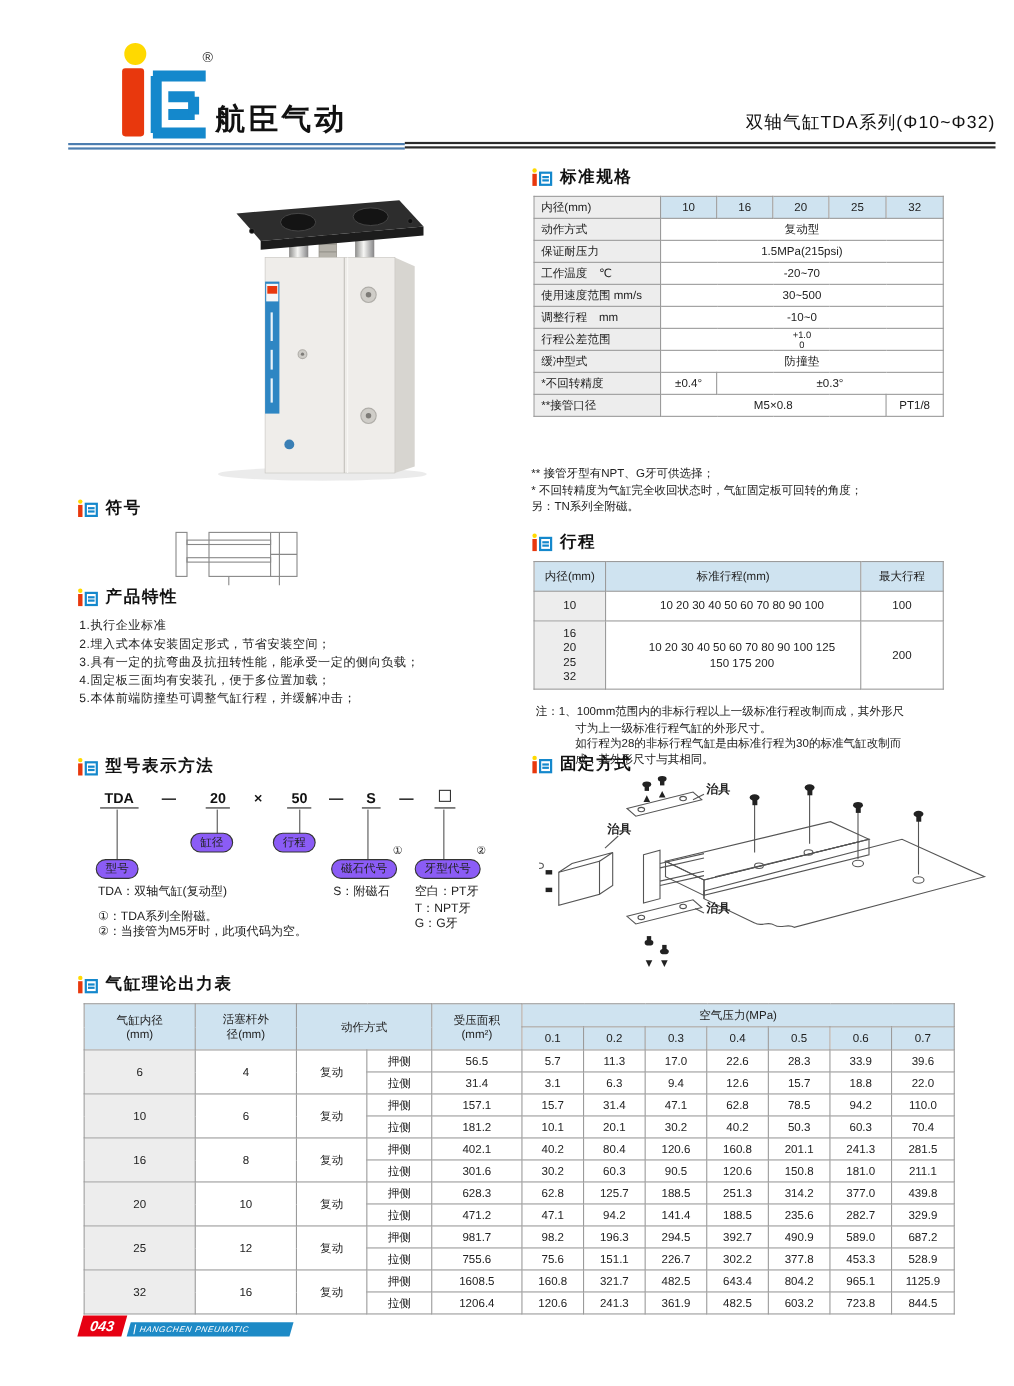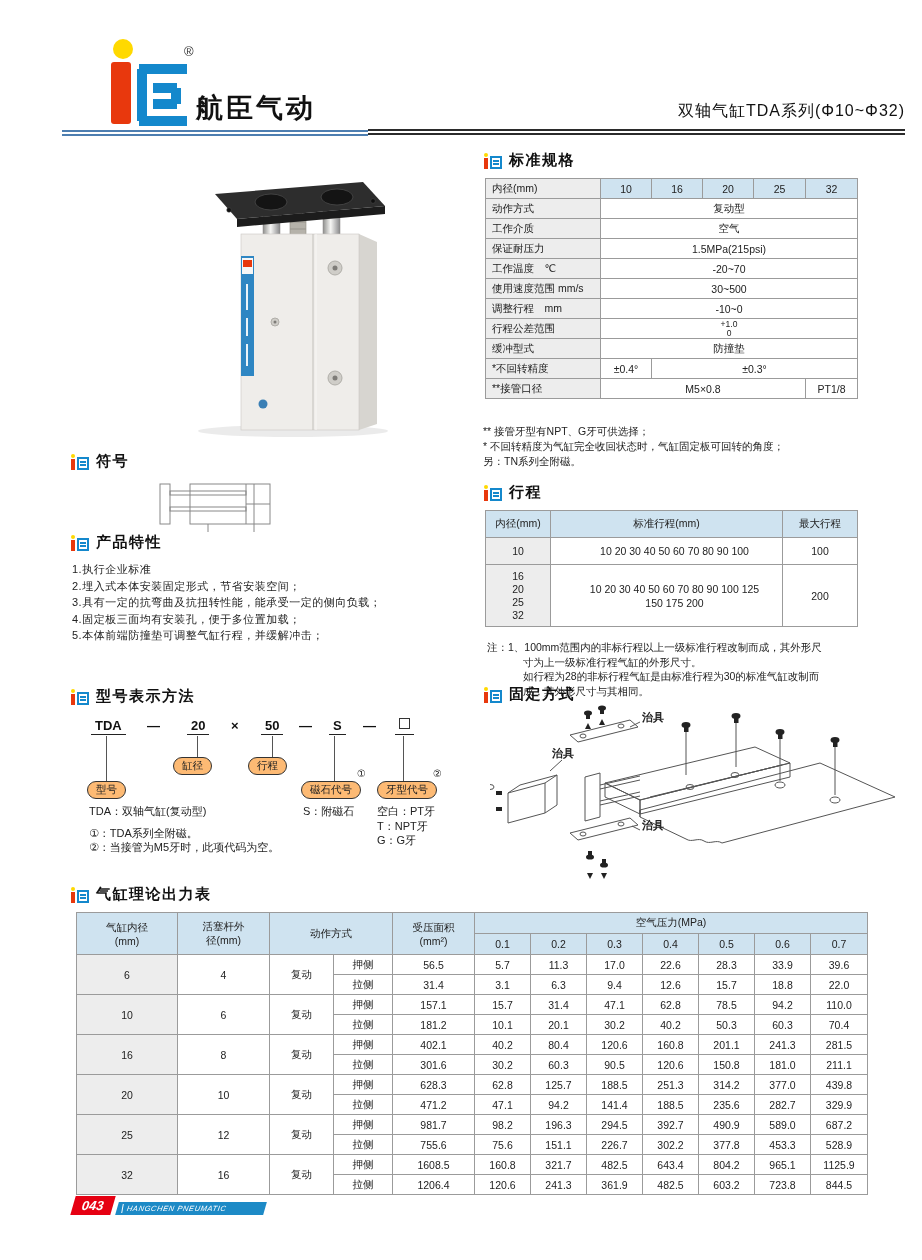--- a/index.html
+++ b/index.html
@@ -57,21 +57,21 @@
                  line-height:16.5px;letter-spacing:0.5px;color:#222}
 
   
   .model-box{position:absolute;left:85px;top:712px;width:400px;height:150px;font-size:11px}
   .code-part{position:absolute;top:6px;font-size:13px;font-weight:bold;color:#111;
              border-bottom:1.5px solid #222;padding:0 4px 1px}
   .code-sep{position:absolute;top:6px;font-size:13px;font-weight:bold;color:#111}
   .sq{display:inline-block;width:9px;height:9px;border:1px solid #333;vertical-align:1px}
   .vline{position:absolute;width:1px;background:#555}
   .oval{position:absolute;border:1px solid #333;border-radius:9px;font-size:10.5px;
-        padding:1px 8px;background:#fdba74;white-space:nowrap;color:#222}
+        padding:1px 8px;background:#8b5cf6;white-space:nowrap;color:#222}
   .circ{position:absolute;font-size:10px;color:#222}
   .mdesc{position:absolute;font-size:11px;line-height:14.5px;white-space:pre-line;color:#222}
 
   
   .badge-red{position:absolute;left:73px;top:1196px;width:40px;height:19px;background:#e60012;
              transform:skewX(-16deg);display:flex;align-items:center;justify-content:center}
   .badge-red span{font-size:13px;font-weight:bold;font-style:italic;color:#fff;transform:skewX(8deg)}
   .badge-blue{position:absolute;left:117px;top:1202px;width:148px;height:13px;background:#1d8ac6;
               transform:skewX(-16deg);display:flex;align-items:center}
   .badge-blue span{font-size:7.5px;font-style:italic;color:#fff;letter-spacing:0.6px;
@@ -242,24 +242,20 @@
       <td class="lbl hd-blue">内径(mm)</td>
       <td class="hd-blue">10</td>
       <td class="hd-blue">16</td>
       <td class="hd-blue">20</td>
       <td class="hd-blue">25</td>
       <td class="hd-blue">32</td>
     </tr>
     <tr>
           <td class="lbl">动作方式</td>
           <td colspan="5">复动型</td>
-        </tr>
-    <tr>
-          <td class="lbl">工作介质</td>
-          <td colspan="5">空气</td>
         </tr>
     <tr>
           <td class="lbl">保证耐压力</td>
           <td colspan="5">1.5MPa(215psi)</td>
         </tr>
     <tr>
           <td class="lbl">工作温度　℃</td>
           <td colspan="5">-20~70</td>
         </tr>
     <tr>

